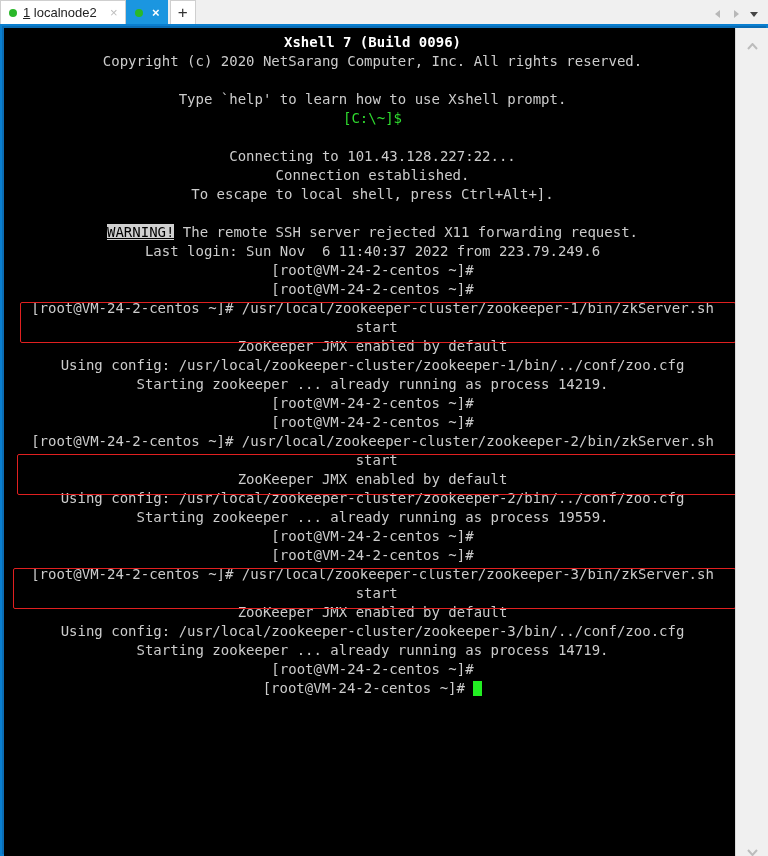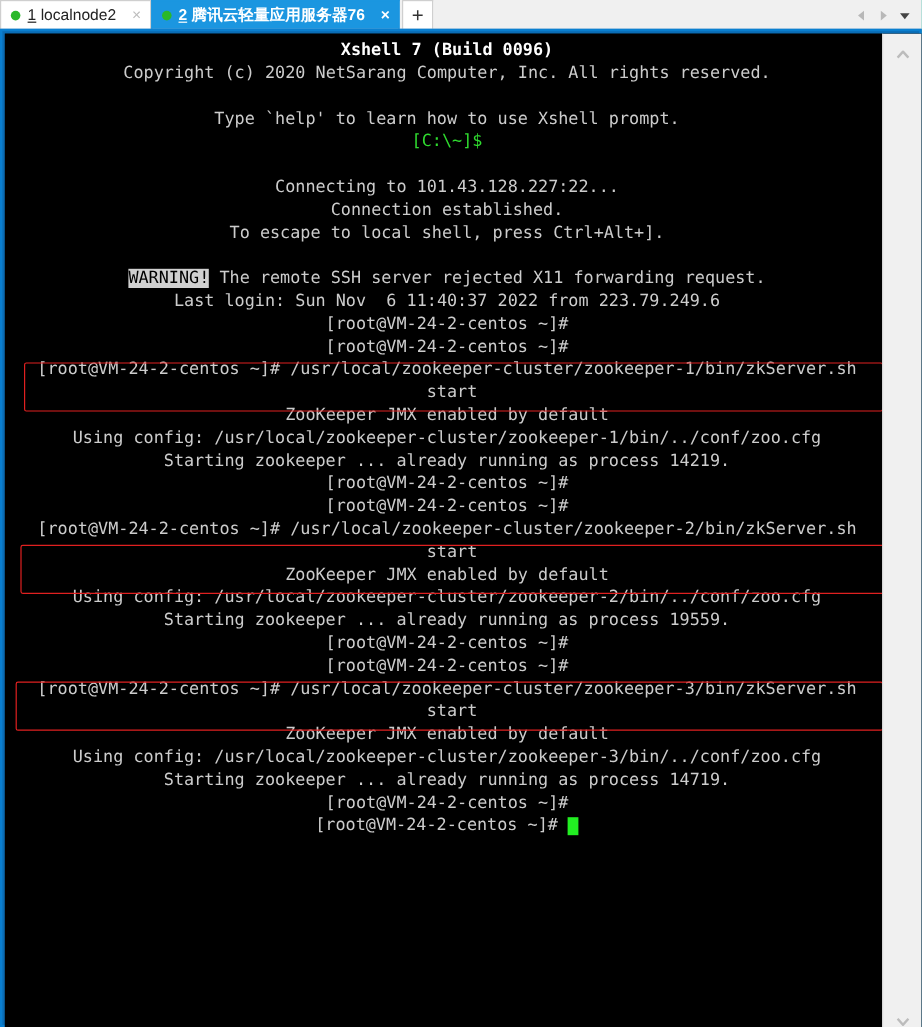--- a/index.html
+++ b/index.html
@@ -143,20 +143,21 @@
     white-space: pre;
     overflow: hidden;
     text-align: center;
   }
   .ln { height: 19px; }
   .bold-white { color: #ffffff; font-weight: bold; }
   .green { color: #2fdb2f; }
   .inverse {
     background: #d0d0d0;
     color: #000000;
+    text-decoration: underline;
   }
   .cursor {
     display: inline-block;
     width: 9px;
     height: 15px;
     background: #22ee22;
     vertical-align: text-bottom;
   }
 
   
@@ -204,21 +205,20 @@
   <div class="tabbar">
 
     <div class="tab inactive">
       <span class="dot"></span>
       <span class="tab-label"><span class="mnem">1</span> <span>localnode2</span></span>
       <span class="tab-close">×</span>
     </div>
 
     <div class="tab active">
       <span class="dot"></span>
-      <span class="tab-label"><span class="mnem">2</span> <span>腾讯云轻量应用服务器76</span></span>
       <span class="tab-close">×</span>
     </div>
 
     <div class="newtab">+</div>
 
     <div class="tabbar-right">
       <span class="tb-arrow">
         <svg width="12" height="12" viewBox="0 0 12 12">
             <polygon points="8,2 8,10 3,6" fill="#b8b8b8"></polygon>
           </svg>

